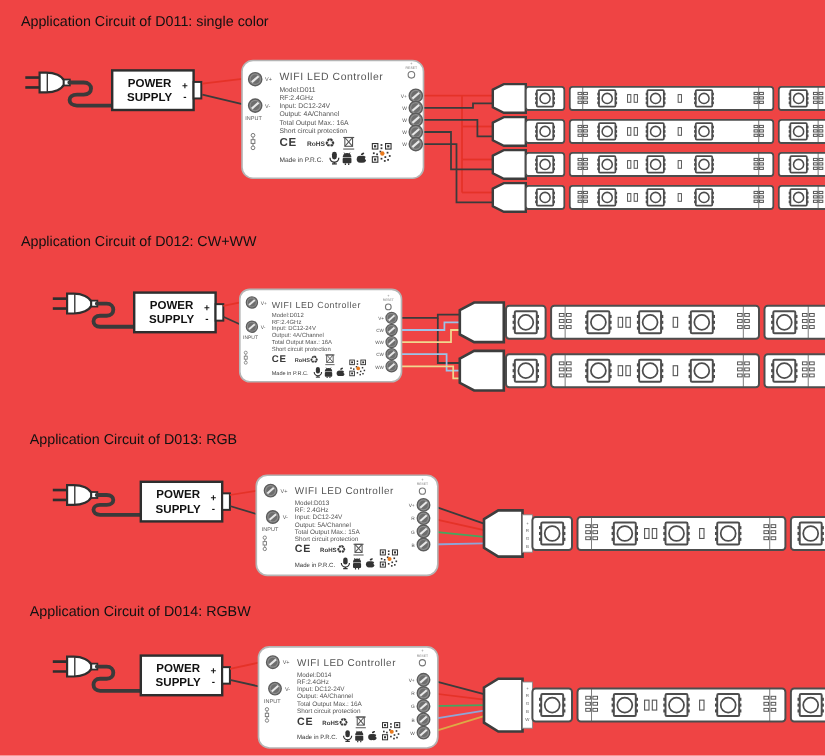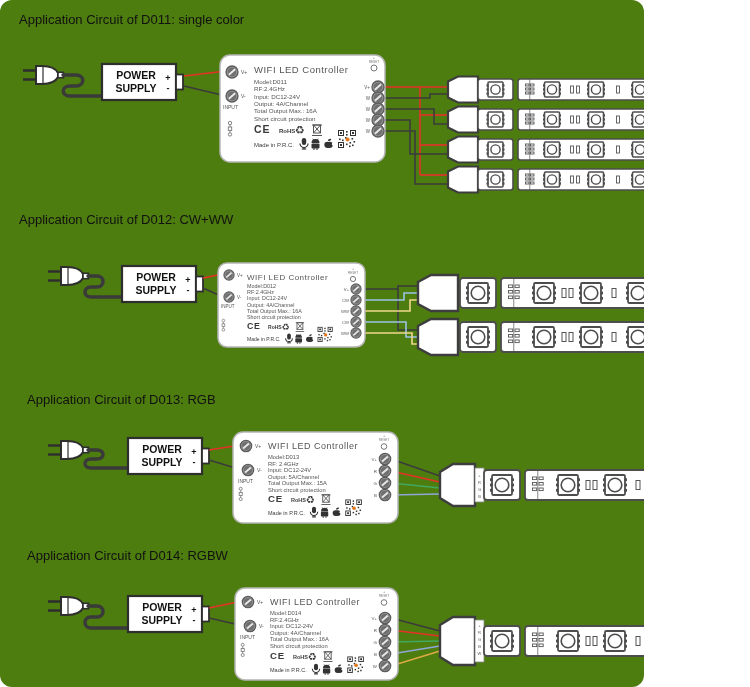--- a/index.html
+++ b/index.html
@@ -1,17 +1,17 @@
 <!DOCTYPE html>
 <html><head>
 <meta charset="utf-8">
 <style>
   html,body{margin:0;padding:0;background:#fff;}
-  .page{position:relative;width:644px;height:687px;background:#4d7c0f;overflow:hidden;
-        font-family:"Liberation Sans","DejaVu Sans",sans-serif;border-radius:12px;}
+  .page{position:relative;width:750px;height:687px;background:#ef4444;overflow:hidden;
+        font-family:"Liberation Sans","DejaVu Sans",sans-serif;}
   svg text{font-family:"Liberation Sans","DejaVu Sans",sans-serif;}
   .title{font-size:13px;fill:#111;}
   .psu-t{font-size:10.5px;font-weight:bold;fill:#111;text-anchor:middle;}
   .psu-pm{font-size:9px;font-weight:bold;fill:#111;text-anchor:middle;}
   .ctitle{fill:#555;letter-spacing:.5px;font-weight:500;}
   .spec{fill:#555;}
   .lbl{fill:#555;}
   .lble{fill:#555;text-anchor:end;}
   .ce{font-size:10.5px;font-weight:bold;fill:#3a3a3a;letter-spacing:.8px;}
   .rohs{font-size:6px;font-weight:bold;fill:#3a3a3a;}

